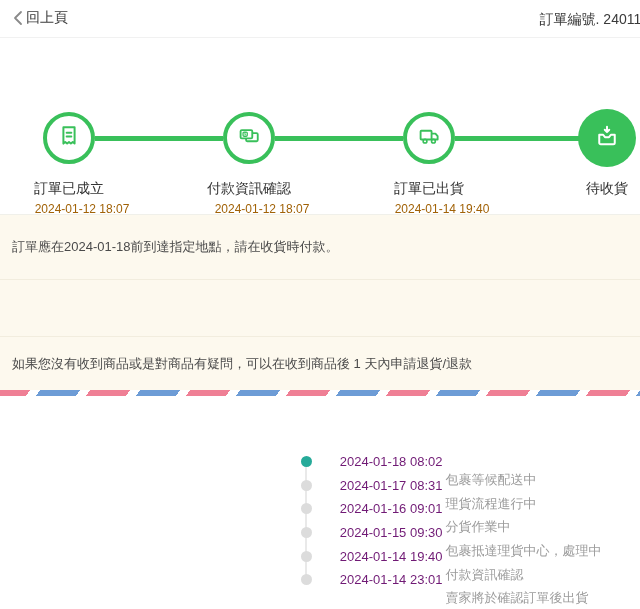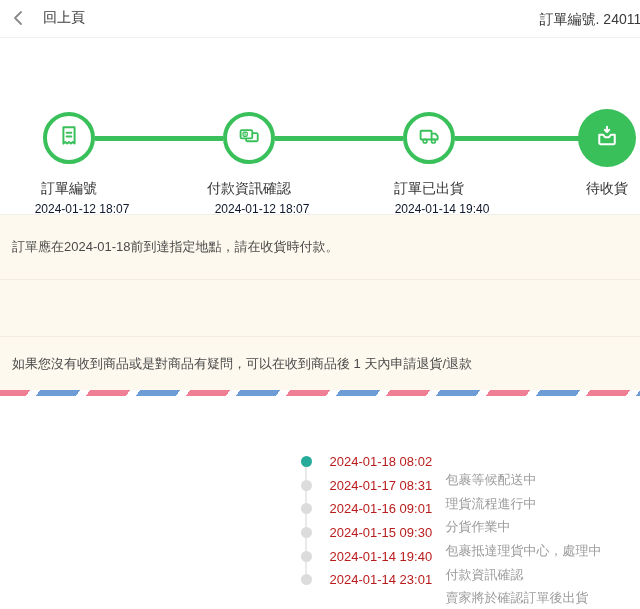--- a/index.html
+++ b/index.html
@@ -10,21 +10,21 @@
     background: #fff; overflow: hidden;
   }
 
   
   .header {
     position: absolute; top: 0; left: 0; width: 640px; height: 38px;
     background: #fff; border-bottom: 1px solid #f1f1f1;
   }
   .back-btn {
     position: absolute; left: 12px; top: 9px;
-    display: flex; align-items: center; gap: 19px;
+    display: flex; align-items: center; gap: 2px;
     cursor: pointer; color: #3a3a3a; font-size: 14px;
   }
   .back-btn svg { display: block; }
   .order-no {
     position: absolute; right: -8px; top: 11px;
     font-size: 14px; color: #3a3a3a; white-space: nowrap;
   }
 
   
   .stepper { position: absolute; top: 38px; left: 0; width: 640px; height: 175px; background: #fff; }
@@ -43,21 +43,21 @@
   .step-circle.current {
     top: 71px; width: 58px; height: 58px; left: 578px;
     border: none; background: #39c05a;
   }
   .step-label {
     position: absolute; top: 142px; width: 140px; text-align: center;
     font-size: 14px; color: #333;
   }
   .step-time {
     position: absolute; top: 164px; width: 140px; text-align: center;
-    font-size: 12px; color: #0f172a; padding-left: 26px;
+    font-size: 12px; color: #a16207; padding-left: 26px;
   }
   .lbl-1 { left: -1px; }  .lbl-2 { left: 179px; }
   .lbl-3 { left: 359px; } .lbl-4 { left: 537px; }
 
   
   .notice-wrap {
     position: absolute; top: 214px; left: 0; width: 640px; height: 176px;
     background: #fdf9ee; border-top: 1px solid #f0f0ea;
   }
   .notice-divider { position: absolute; left: 0; width: 640px; height: 1px; background: #f2edde; }
@@ -92,21 +92,21 @@
   .t-line {
     position: absolute; left: 5px; top: 12px; width: 2px; height: 118px;
     background: #e9e9e9;
   }
   .t-row { position: relative; display: flex; align-items: center; height: 23.6px; }
   .t-dot {
     width: 11px; height: 11px; border-radius: 50%;
     background: #dcdcdc; flex: 0 0 11px; margin-left: 0.5px;
   }
   .t-dot.active { background: #26aa99; }
-  .t-time { margin-left: 18px; width: 113px; font-size: 13px; color: #b91c1c; white-space: nowrap; }
+  .t-time { margin-left: 18px; width: 113px; font-size: 13px; color: #701a75; white-space: nowrap; text-align: right; }
   .t-status { margin-left: 3px; font-size: 13px; color: #9c9c9c; white-space: nowrap; margin-top: 37px; }
 </style>
 </head>
 <body>
 
 <div class="page">
 
   <div class="header">
     <div class="back-btn">
       <span>
@@ -154,21 +154,21 @@
     </div>
     <div class="step-circle current">
       <span>
         <svg width="30" height="30" viewBox="0 0 24 24">
           <path d="M12 4.5 v4.2 M10.2 7 L12 8.9 L13.8 7" fill="none" stroke="#ffffff" stroke-width="1.6" stroke-linecap="round" stroke-linejoin="round"></path>
           <path d="M5.8 11 h3.1 l1.5 1.9 h3.2 l1.5 -1.9 h3.1 v6.3 a1.2 1.2 0 0 1 -1.2 1.2 H7 a1.2 1.2 0 0 1 -1.2 -1.2 Z" fill="none" stroke="#ffffff" stroke-width="1.6" stroke-linejoin="round"></path>
         </svg>
       </span>
     </div>
 
-    <div class="step-label lbl-1">訂單編號</div>
+    <div class="step-label lbl-1">訂單已成立</div>
     <div class="step-time  lbl-1">2024-01-12 18:07</div>
     <div class="step-label lbl-2">付款資訊確認</div>
     <div class="step-time  lbl-2">2024-01-12 18:07</div>
     <div class="step-label lbl-3">訂單已出貨</div>
     <div class="step-time  lbl-3">2024-01-14 19:40</div>
     <div class="step-label lbl-4">待收貨</div>
   </div>
 
   <div class="notice-wrap">
     <div class="notice-1">

